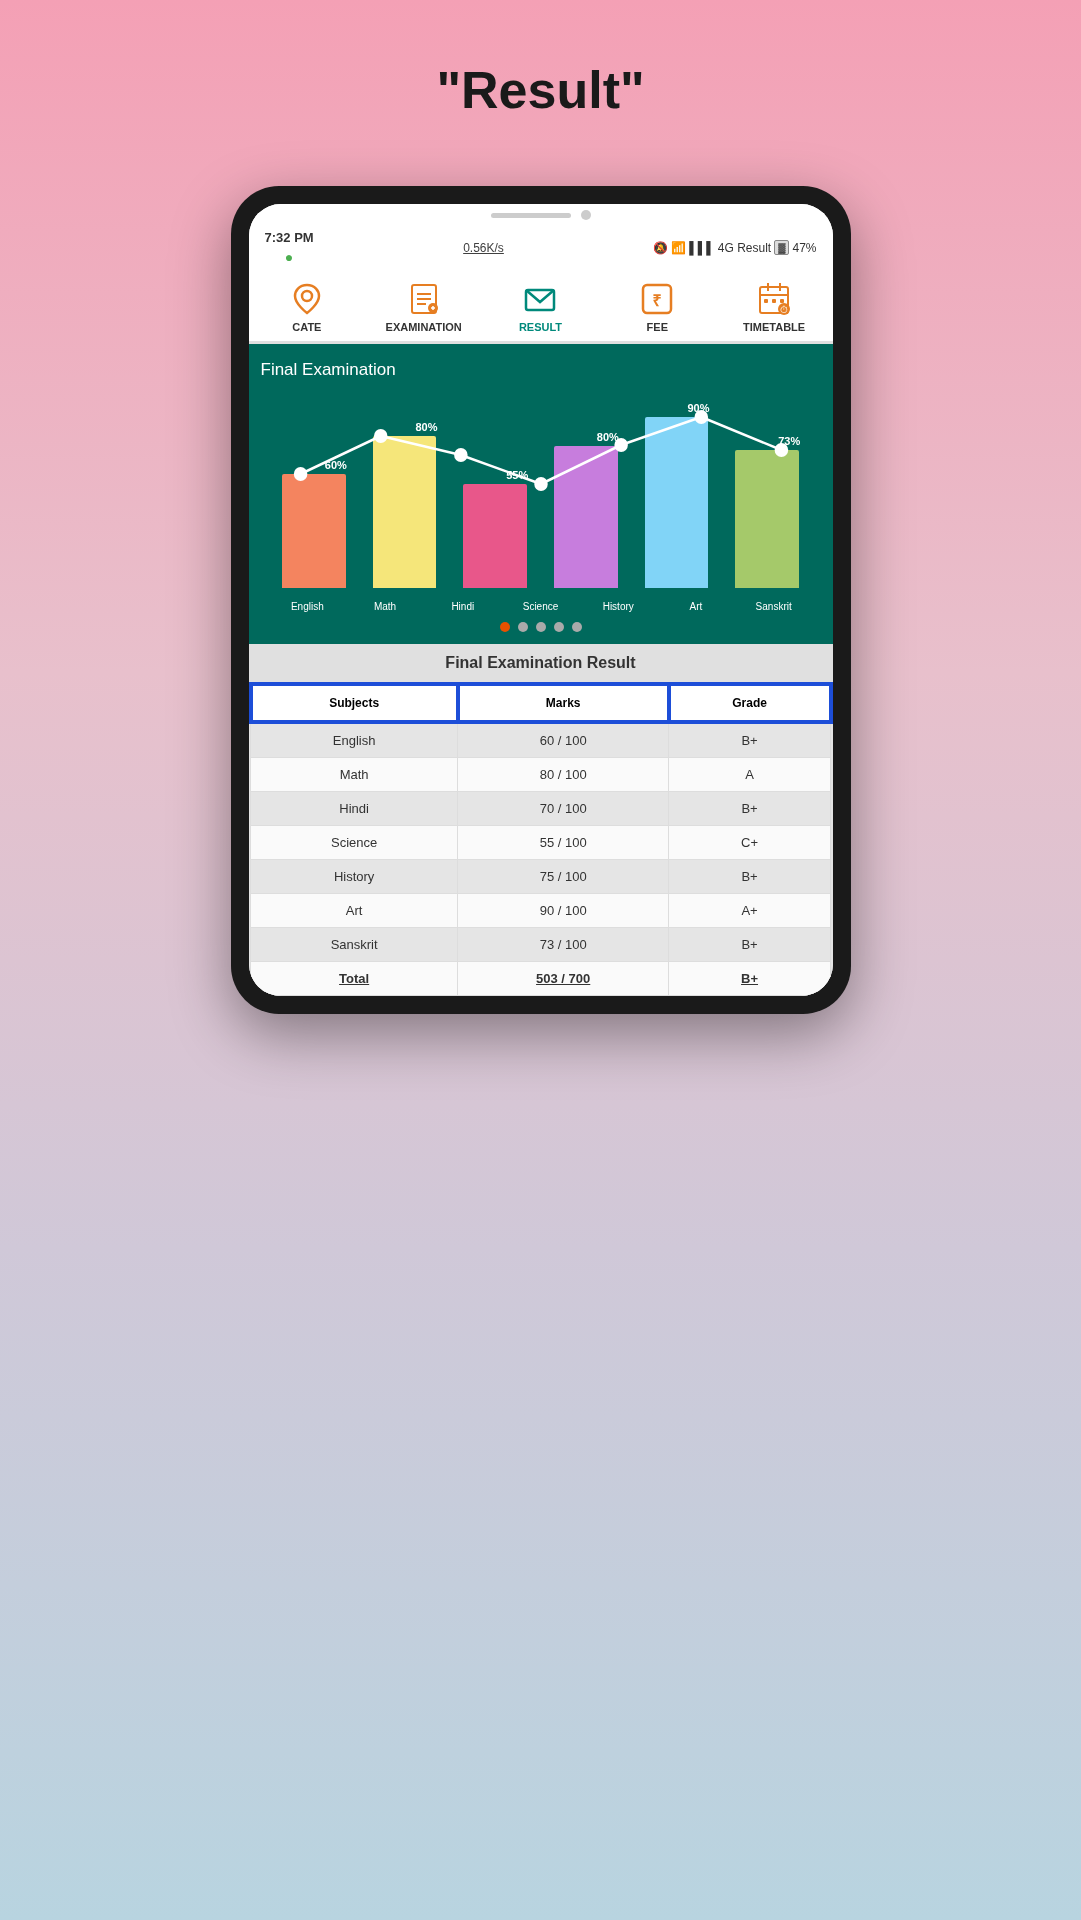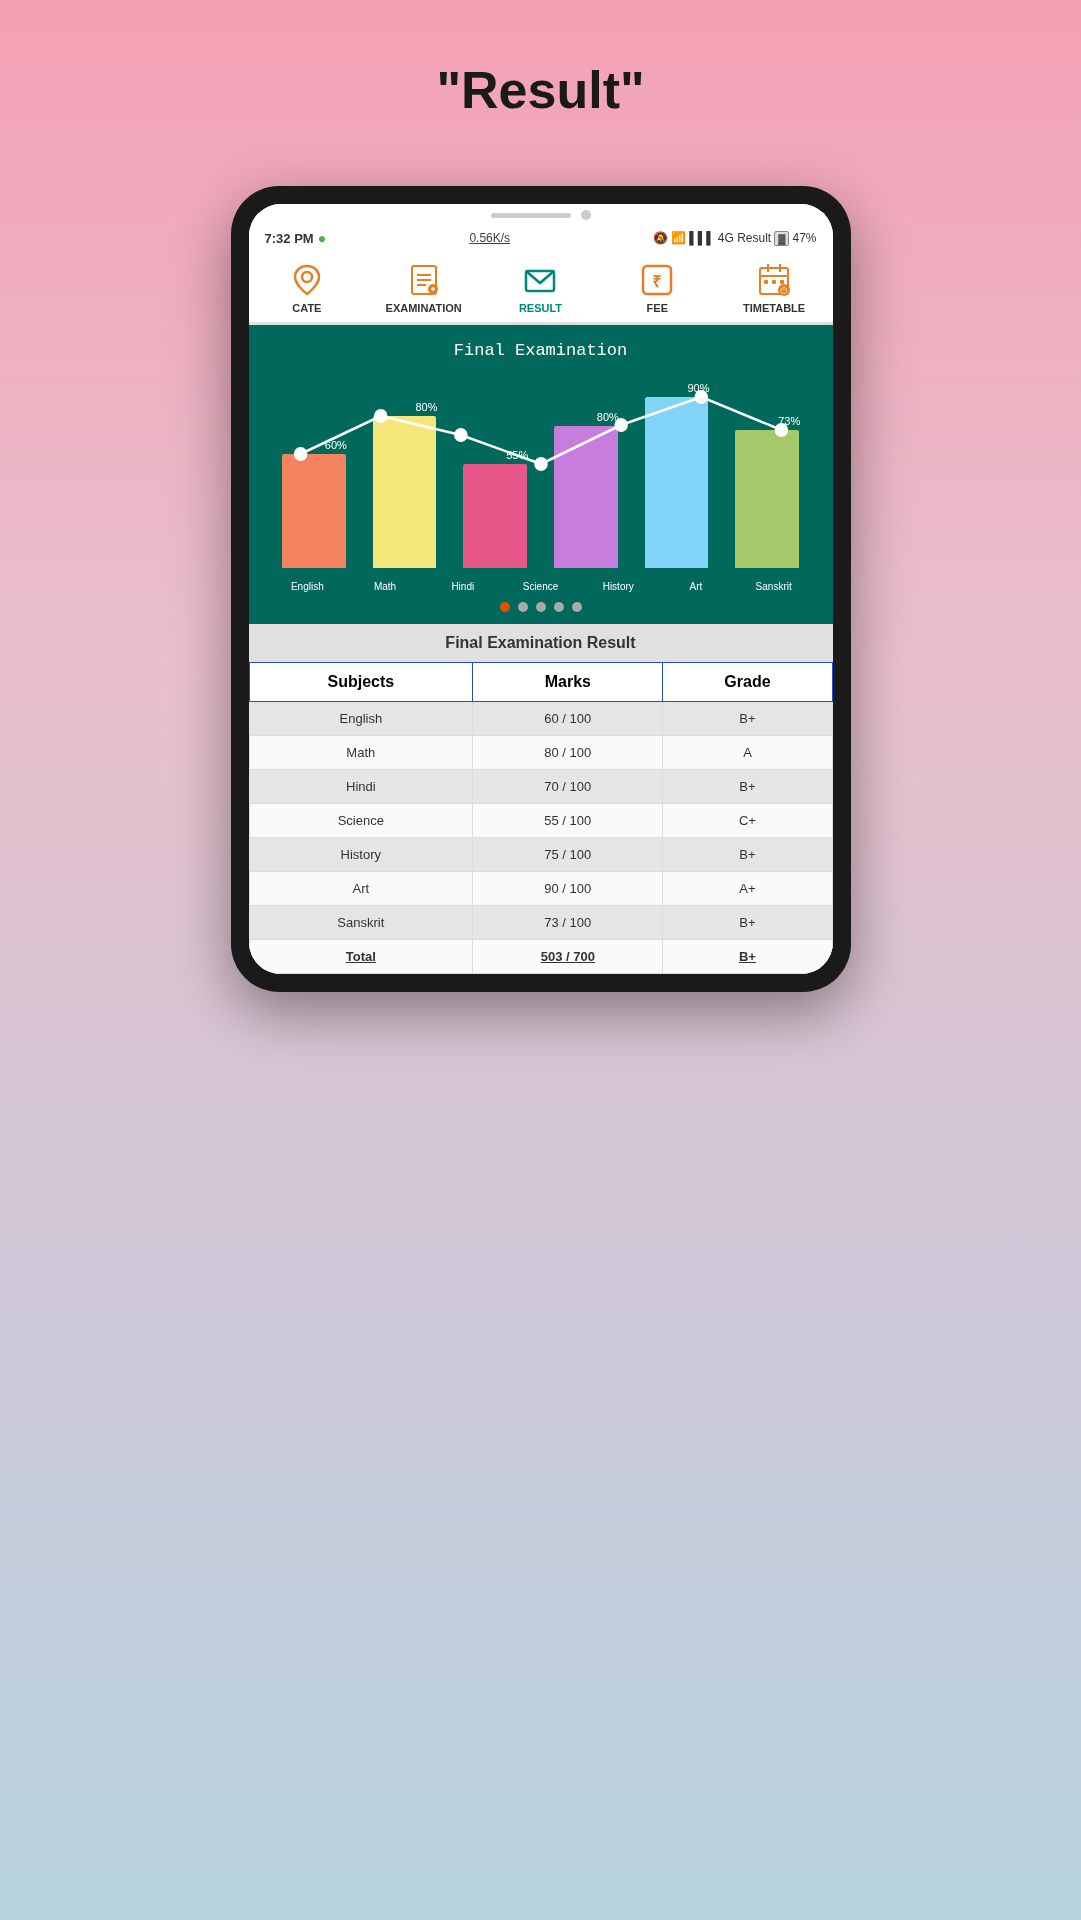--- a/index.html
+++ b/index.html
@@ -49,21 +49,21 @@
 
     .status-bar {
       background: #fff;
       display: flex;
       justify-content: space-between;
       align-items: center;
       padding: 6px 16px;
       font-size: 13px;
       color: #333;
     }
-    .status-left { font-weight: bold; display: flex; align-items: center; gap: 4px; }
+    .status-left { font-weight: bold; display: flex; align-items: center; gap: 4px; flex-direction: column; }
     .status-center { color: #404040; font-size: 12px; text-decoration: underline; }
     .status-right { display: flex; align-items: center; gap: 3px; font-size: 12px; }
 
     .nav-bar {
       background: #fff;
       display: flex;
       border-bottom: 3px solid #e0e0e0;
       overflow: hidden;
     }
     .nav-item {
@@ -95,24 +95,23 @@
       text-align: center;
     }
     .nav-item.active .nav-label { color: #00897b; }
 
     .chart-section {
       background: #00695c;
       padding: 16px 12px 12px 12px;
     }
     .chart-title {
       color: #fff;
-      text-align: center;
+      text-align: left;
       font-size: 17px;
       margin-bottom: 12px;
-      font-family: Liberation Mono, monospace;
     }
     .chart-bars {
       display: flex;
       align-items: flex-end;
       gap: 0;
       width: 100%;
       height: 100%;
       position: relative;
     }
     .bar-group {
@@ -120,21 +119,21 @@
       display: flex;
       flex-direction: column;
       align-items: center;
       justify-content: flex-end;
       height: 100%;
       position: relative;
     }
     .bar-pct {
       color: #fff;
       font-size: 11px;
-      font-weight: normal;
+      font-weight: bold;
       margin-bottom: 3px;
       padding-left: 44px;
     }
     .bar {
       width: 70%;
       border-radius: 2px 2px 0 0;
     }
 
     .dots-row {
       display: flex;
@@ -159,23 +158,23 @@
       font-size: 16px;
       font-weight: 600;
       color: #333;
     }
     .result-table {
       width: 100%;
       border-collapse: collapse;
     }
     .result-table th {
       font-weight: bold;
-      font-size: 16px;
+      font-size: 12px;
       padding: 10px 8px;
-      border: 1px solid #1d4ed8;
+      border: 4px solid #1d4ed8;
       background: #fff;
       text-align: center;
     }
     .result-table td {
       font-size: 13px;
       padding: 9px 8px;
       border: 1px solid #ddd;
       text-align: center;
       color: #333;
     }

